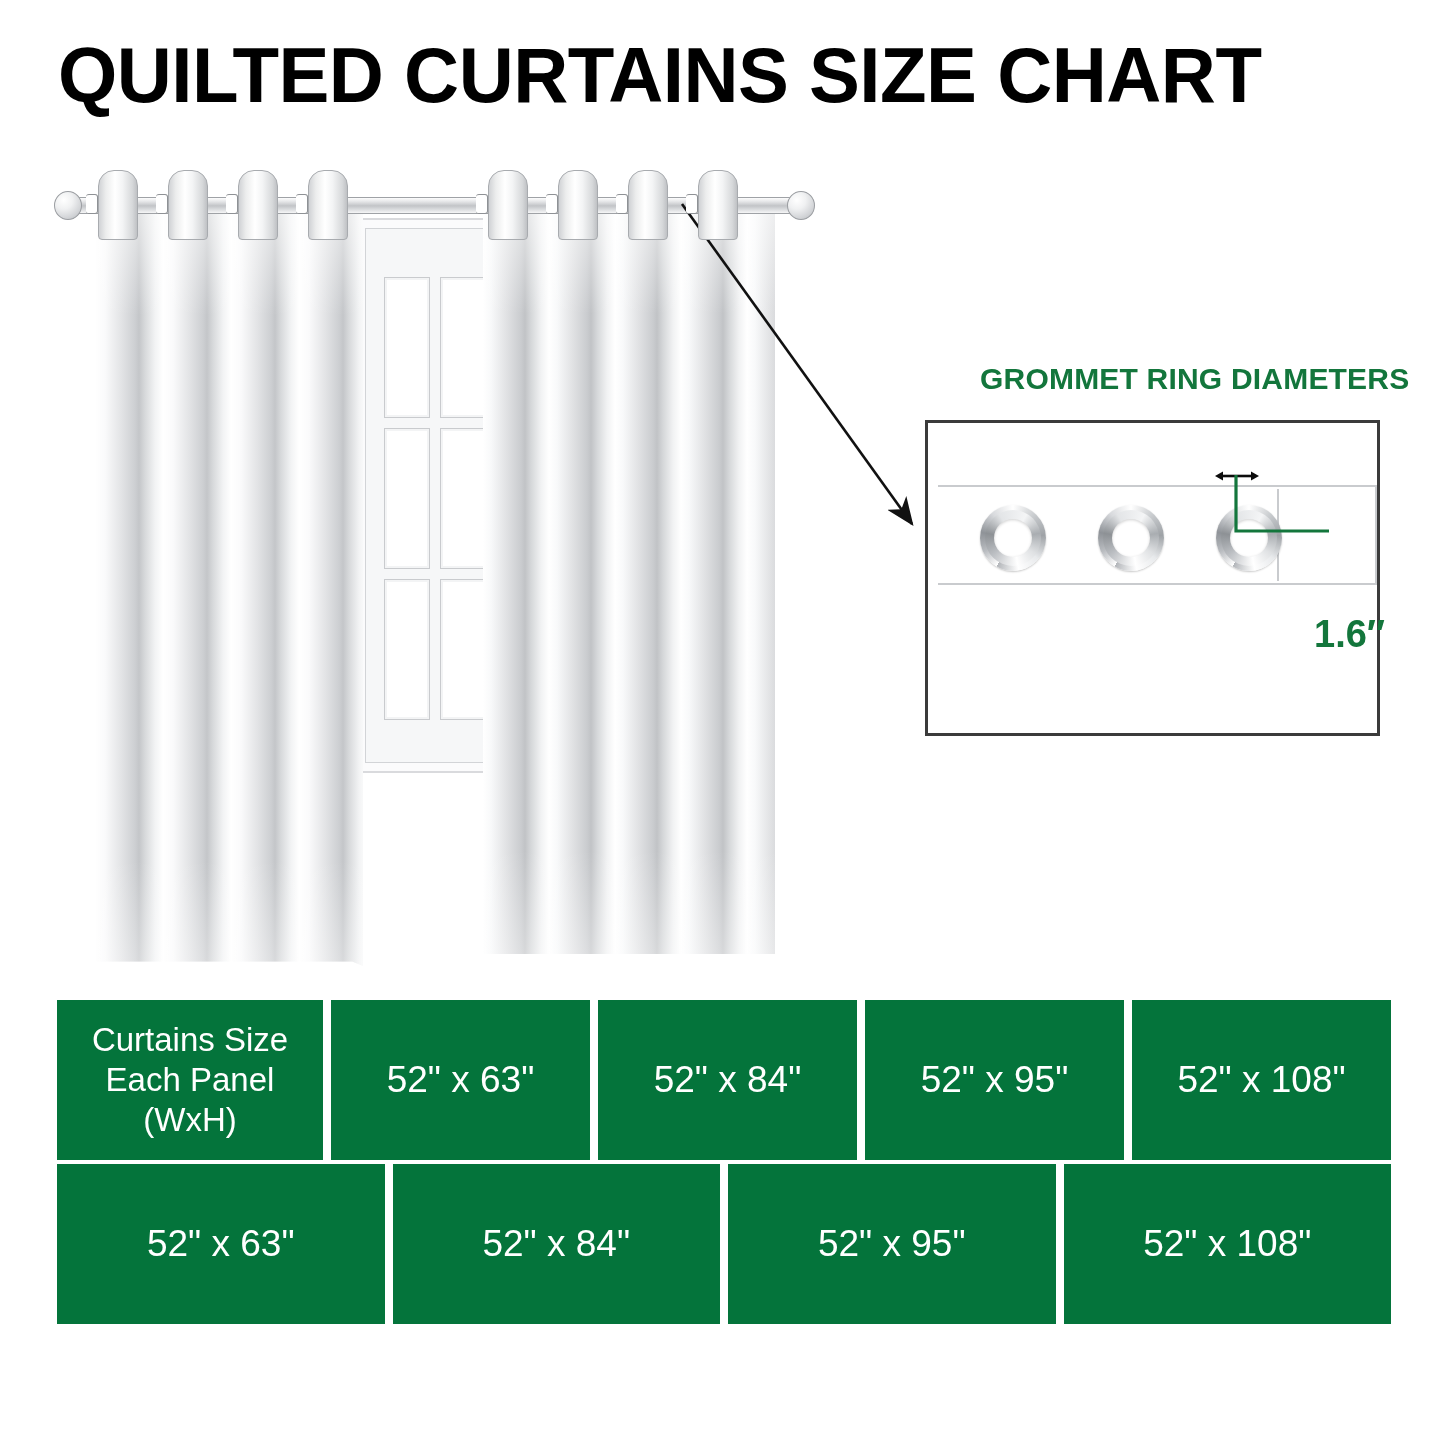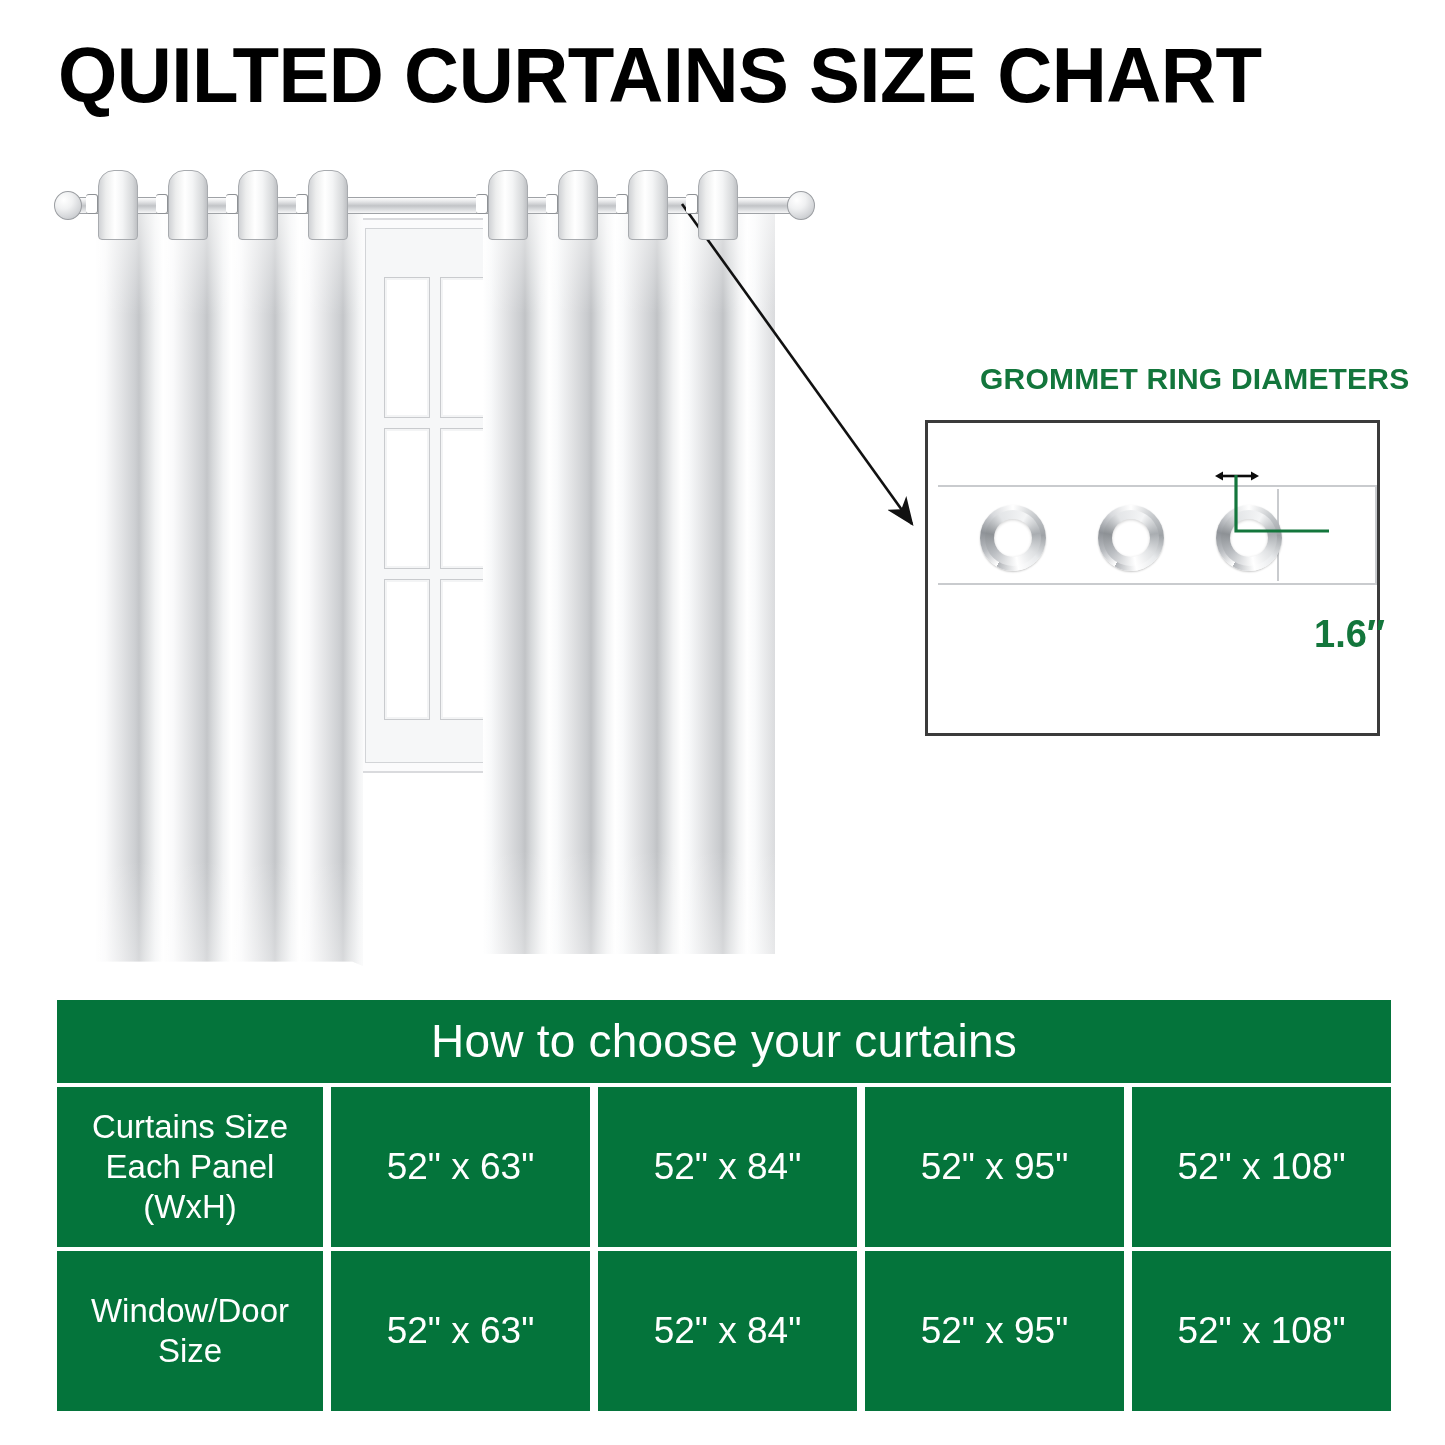--- a/index.html
+++ b/index.html
@@ -409,41 +409,34 @@
     <svg id="dim-leader" viewBox="0 0 96 62" xmlns="http://www.w3.org/2000/svg">
       <path d="M3,0 L3,56 L96,56" fill="none" stroke="#13763c" stroke-width="3.2"></path>
     </svg>
 
     <div id="dim-label">1.6″</div>
   </div>
 </div>
 
 <div id="size-table">
 
-  <div id="table-header">How to choose your curtains</div>
 
   <div class="table-row">
     <div class="cell label-cell">
       <div>
         <div>Curtains Size</div>
         <div>Each Panel</div>
         <div>(WxH)</div>
       </div>
     </div>
     <div class="cell value-cell">52" x 63"</div>
     <div class="cell value-cell">52" x 84"</div>
     <div class="cell value-cell">52" x 95"</div>
     <div class="cell value-cell">52" x 108"</div>
   </div>
 
   <div class="table-row">
-    <div class="cell label-cell">
-      <div>
-        <div>Window/Door</div>
-        <div>Size</div>
-      </div>
-    </div>
     <div class="cell value-cell">52" x 63"</div>
     <div class="cell value-cell">52" x 84"</div>
     <div class="cell value-cell">52" x 95"</div>
     <div class="cell value-cell">52" x 108"</div>
   </div>
 </div>
 
 </body></html>

